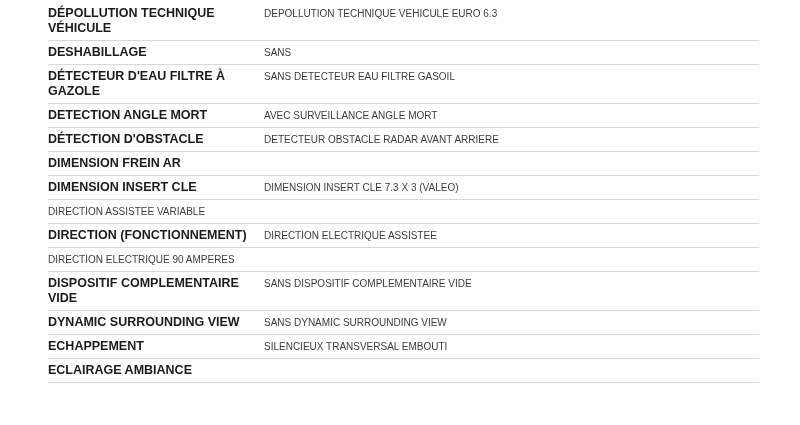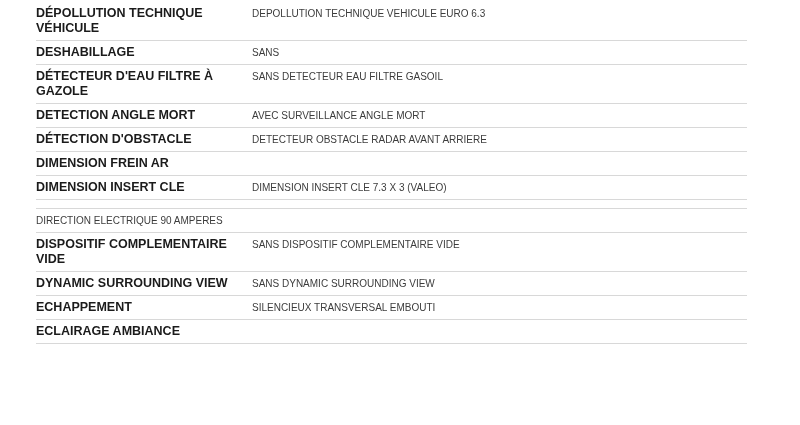--- a/index.html
+++ b/index.html
@@ -6,21 +6,21 @@
     margin: 0;
     padding: 0;
     width: 800px;
     height: 425px;
     overflow: hidden;
     background: #ffffff;
     font-family: "Liberation Sans", "DejaVu Sans", sans-serif;
   }
   .spec-table {
     position: absolute;
-    left: 36px;
+    left: 48px;
     top: 2px;
     width: 711px;
   }
   .spec-row {
     display: flex;
     align-items: flex-start;
     border-bottom: 1px solid #d8d8d8;
     padding: 4px 0 4px 0;
   }
   .spec-label {
@@ -75,22 +75,27 @@
   <div class="spec-row">
     <div class="spec-label">DIMENSION FREIN AR</div>
   </div>
 
   <div class="spec-row">
     <div class="spec-label">DIMENSION INSERT CLE</div>
     <div class="spec-value">DIMENSION INSERT CLE 7.3 X 3 (VALEO)</div>
   </div>
 
   <div class="spec-row">
+    <div class="spec-value">DIRECTION ASSISTEE VARIABLE</div>
   </div>
 
+  <div class="spec-row">
+    <div class="spec-label">DIRECTION (FONCTIONNEMENT)</div>
+    <div class="spec-value">DIRECTION ELECTRIQUE ASSISTEE</div>
+  </div>
 
   <div class="spec-row">
     <div class="spec-value">DIRECTION ELECTRIQUE 90 AMPERES</div>
   </div>
 
   <div class="spec-row">
     <div class="spec-label">DISPOSITIF COMPLEMENTAIRE VIDE</div>
     <div class="spec-value">SANS DISPOSITIF COMPLEMENTAIRE VIDE</div>
   </div>
 

